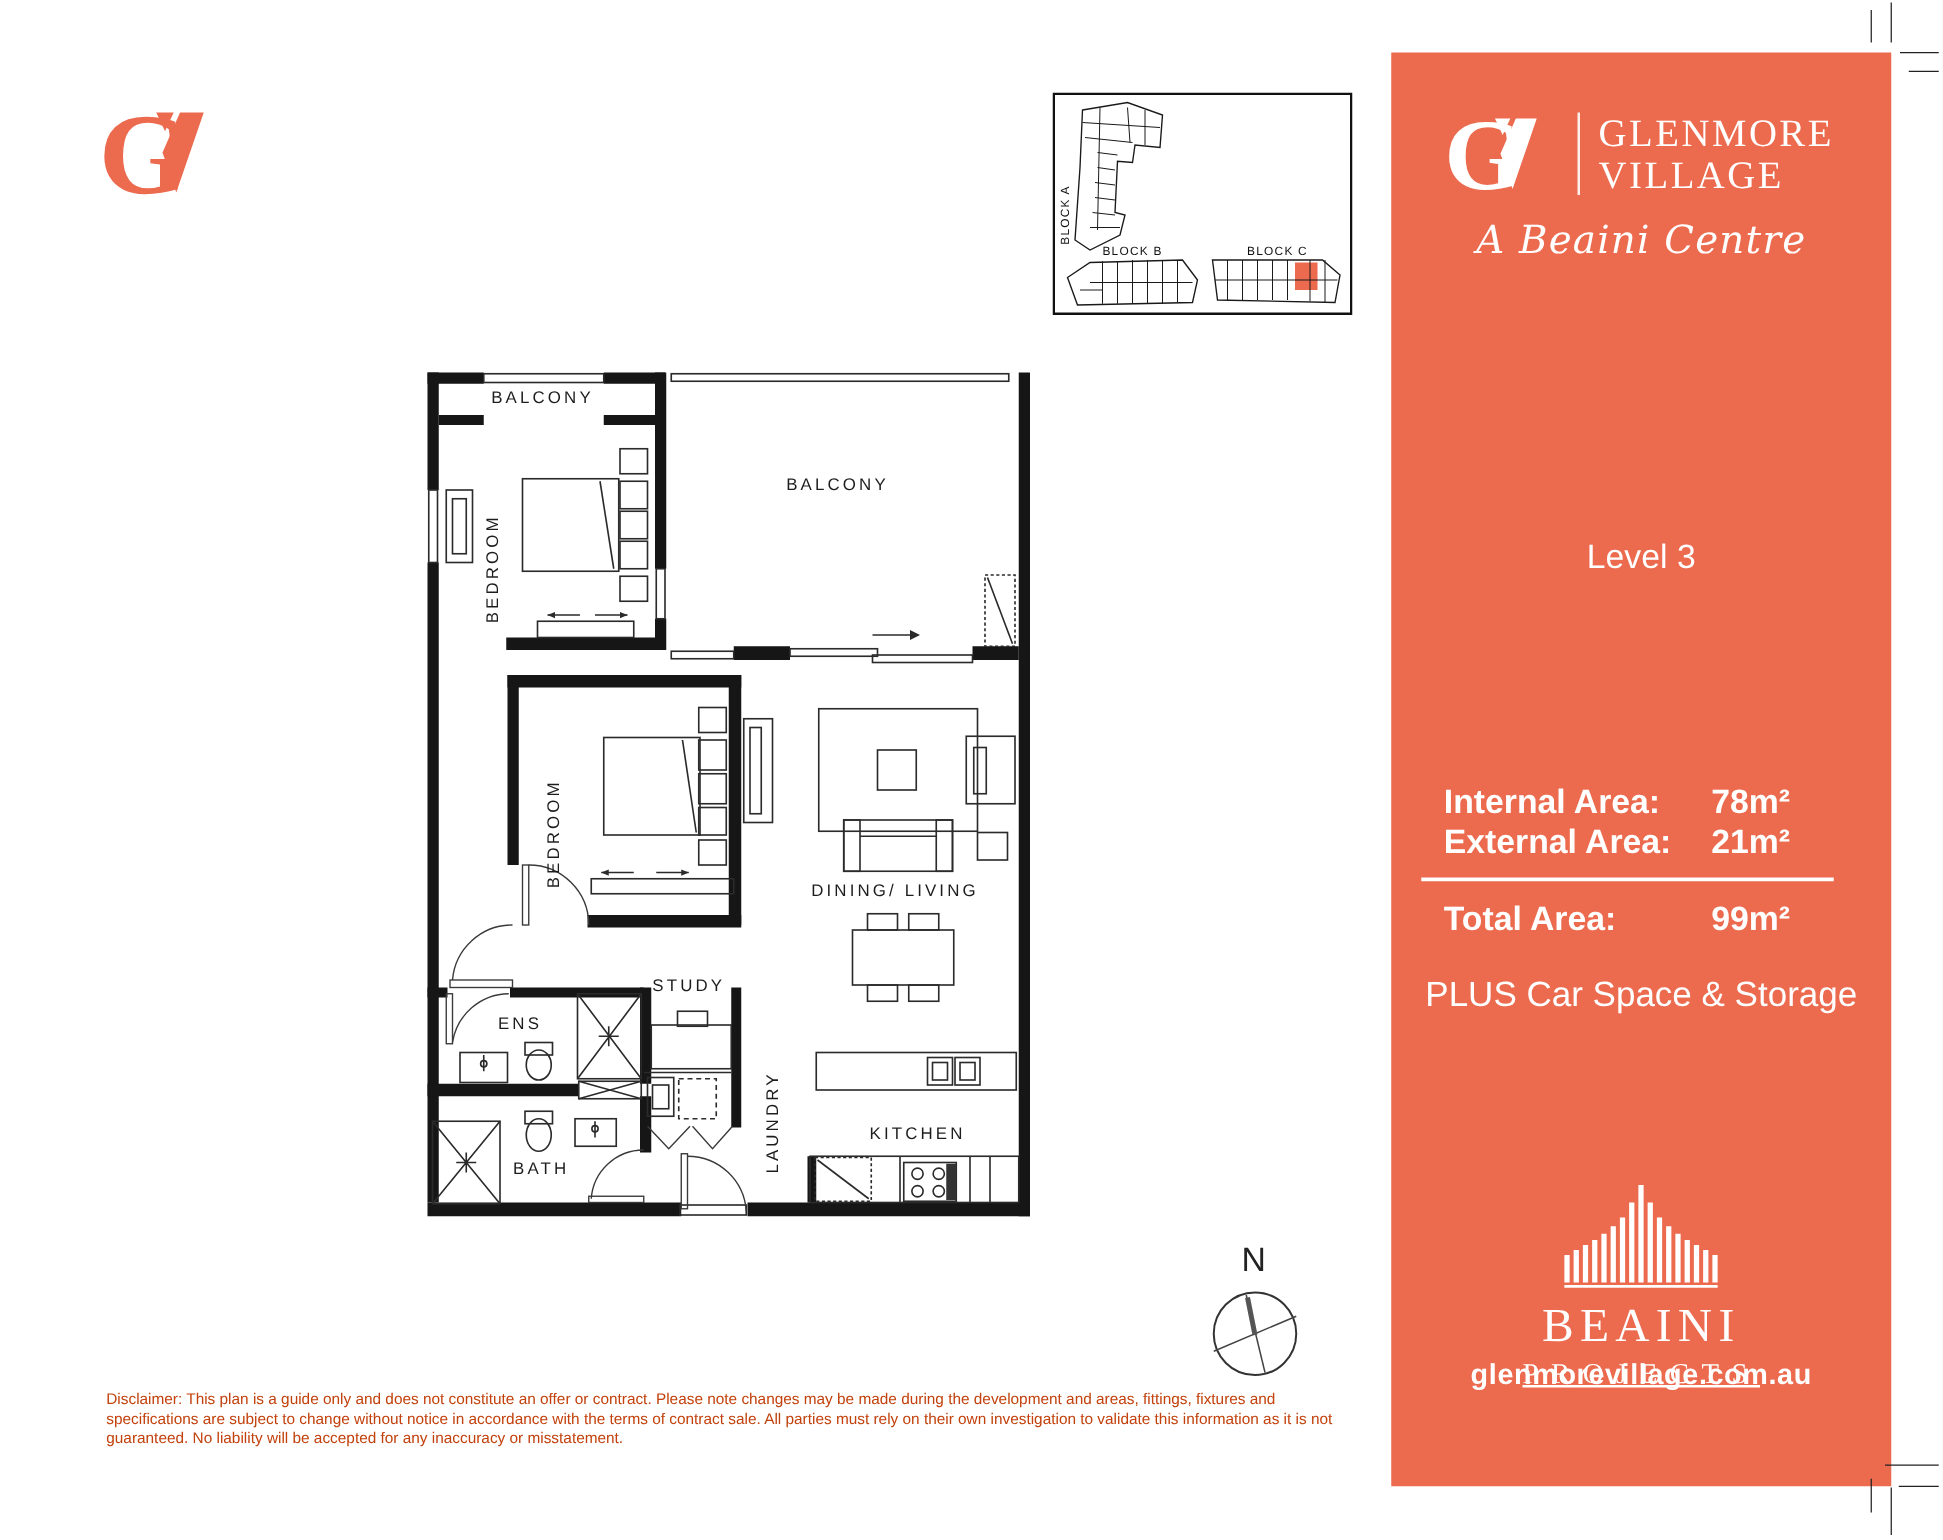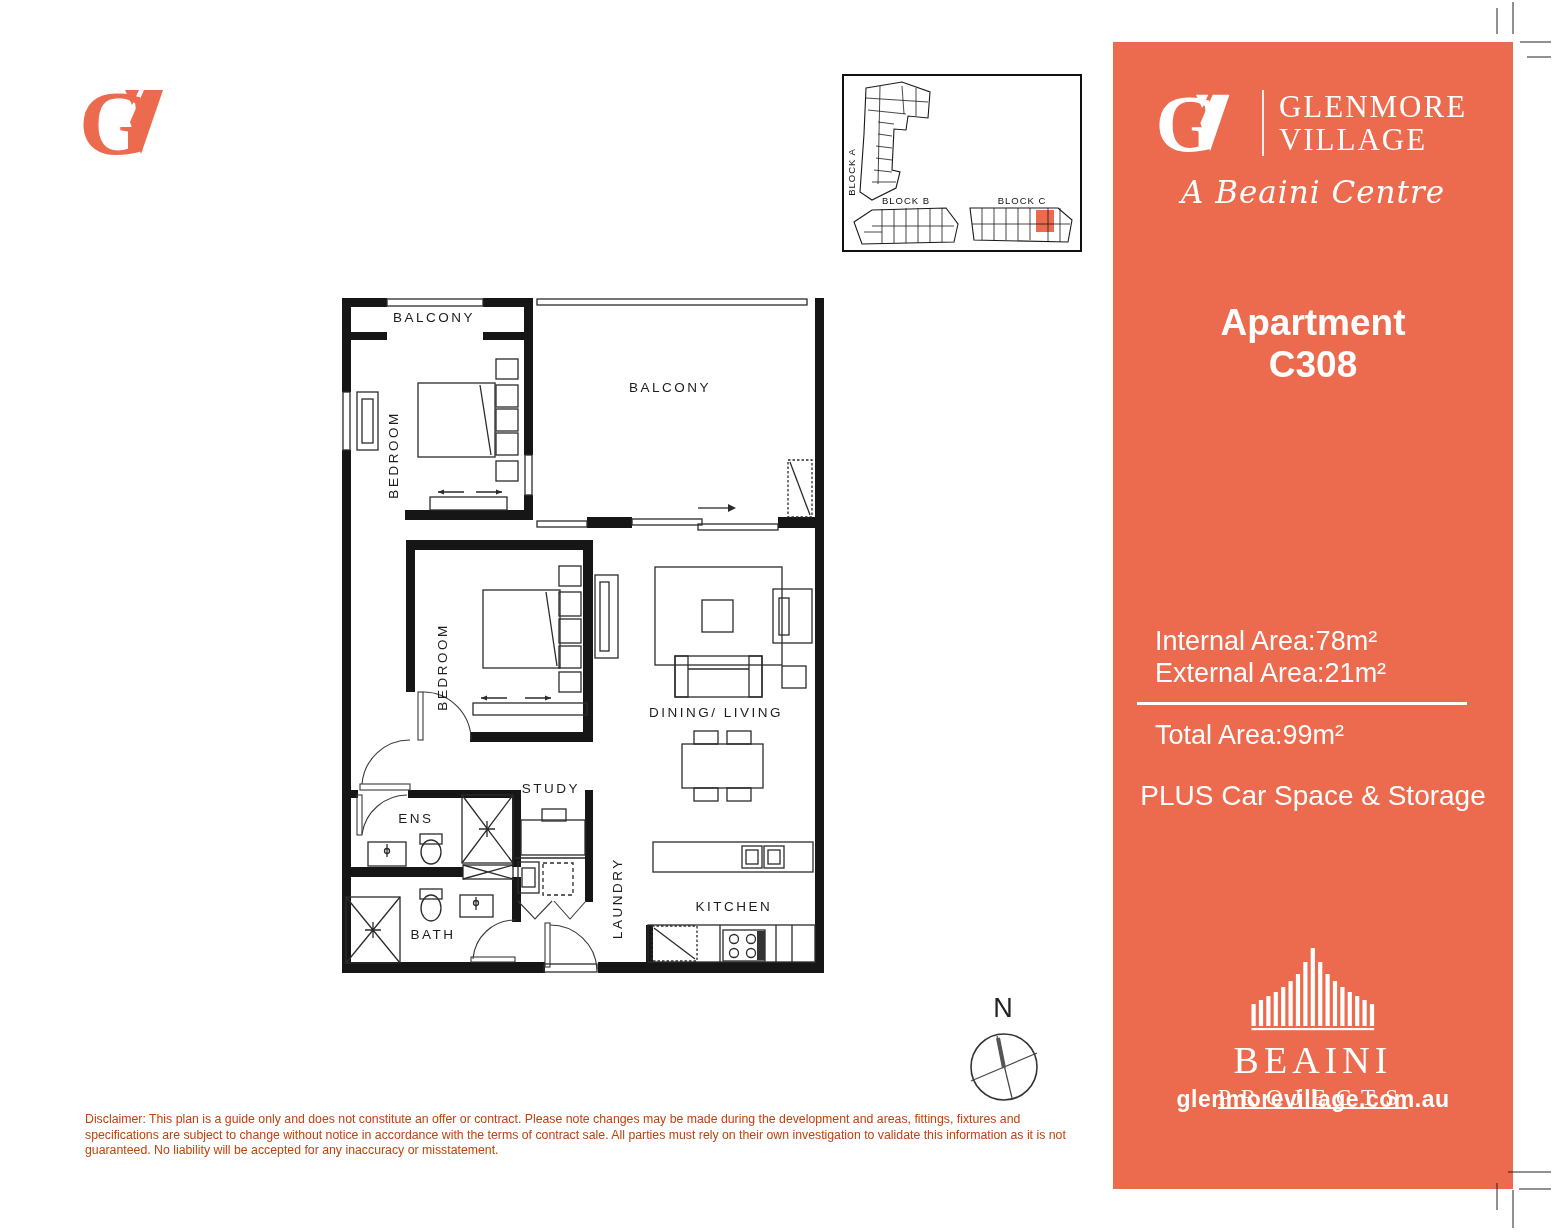--- a/index.html
+++ b/index.html
@@ -28,22 +28,22 @@
   .brand-row{position:absolute;top:48px;left:0;width:100%;display:flex;align-items:center;justify-content:center;}
   .brand-div{width:2px;height:66px;background:rgba(255,255,255,.9);margin:0 15px;}
   .brand-name{text-align:left;font-family:"Liberation Serif",serif;font-weight:400;
               font-size:31px;line-height:33px;letter-spacing:2px;}
   .tagline{position:absolute;top:132px;left:0;width:100%;font-family:"DejaVu Serif",serif;
            font-style:italic;font-size:31px;letter-spacing:1px;}
   .apt-title{position:absolute;top:260px;left:0;width:100%;font-size:37px;font-weight:700;line-height:42px;}
   .level{position:absolute;top:388px;left:0;width:100%;font-size:27px;}
   .bedbath{position:absolute;top:468px;left:0;width:100%;font-size:27px;line-height:32px;}
   .areas{position:absolute;top:583px;left:0;width:100%;}
-  .area-row{display:flex;padding:0 81px 0 42px;
-            font-size:27px;font-weight:400;line-height:32px;}
+  .area-row{display:flex;justify-content:space-between;padding:0 81px 0 42px;
+            font-size:27px;font-weight:700;line-height:32px;}
   .area-div{height:3px;background:#fff;margin:13px 46px 14px 24px;}
   .plus-line{position:absolute;top:738px;left:0;width:100%;font-size:28px;}
   .beaini{position:absolute;top:906px;left:0;width:100%;}
   .beaini-name{font-family:"Liberation Serif",serif;font-size:38px;letter-spacing:5px;margin-top:2px;}
   .beaini-sub{font-family:"Liberation Serif",serif;font-size:23px;letter-spacing:10px;margin-top:3px;text-decoration:underline;}
   .website{position:absolute;top:1044px;left:0;width:100%;font-size:23px;font-weight:700;letter-spacing:.5px;}
   
   .disclaimer{position:absolute;left:85px;top:1100px;width:1002px;font-size:12.3px;
               line-height:15.6px;color:#c2410c;}
   
@@ -270,25 +270,22 @@
         <polygon points="42,2 56,2 49,17" fill="#ffffff"></polygon>
       </svg>
       <div class="brand-div"></div>
       <div class="brand-name">
         <div>GLENMORE</div>
         <div>VILLAGE</div>
       </div>
     </div>
     <div class="tagline">A Beaini Centre</div>
 
-    <div class="apt-title">
-      <div>Apartment</div>
-      <div>C308</div>
-    </div>
-
+
+    <div class="level">Level 3</div>
 
 
     <div class="areas">
       <div class="area-row">
         <span>Internal Area:</span>
         <span>78m²</span>
       </div>
       <div class="area-row">
         <span>External Area:</span>
         <span>21m²</span>

